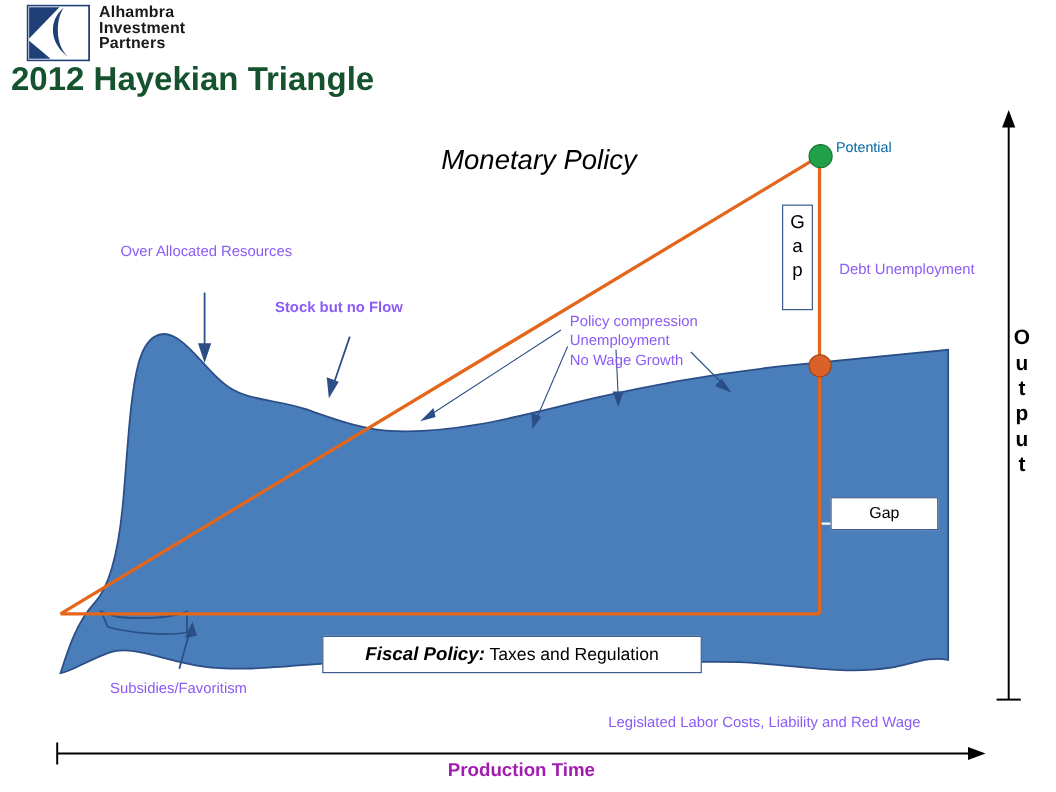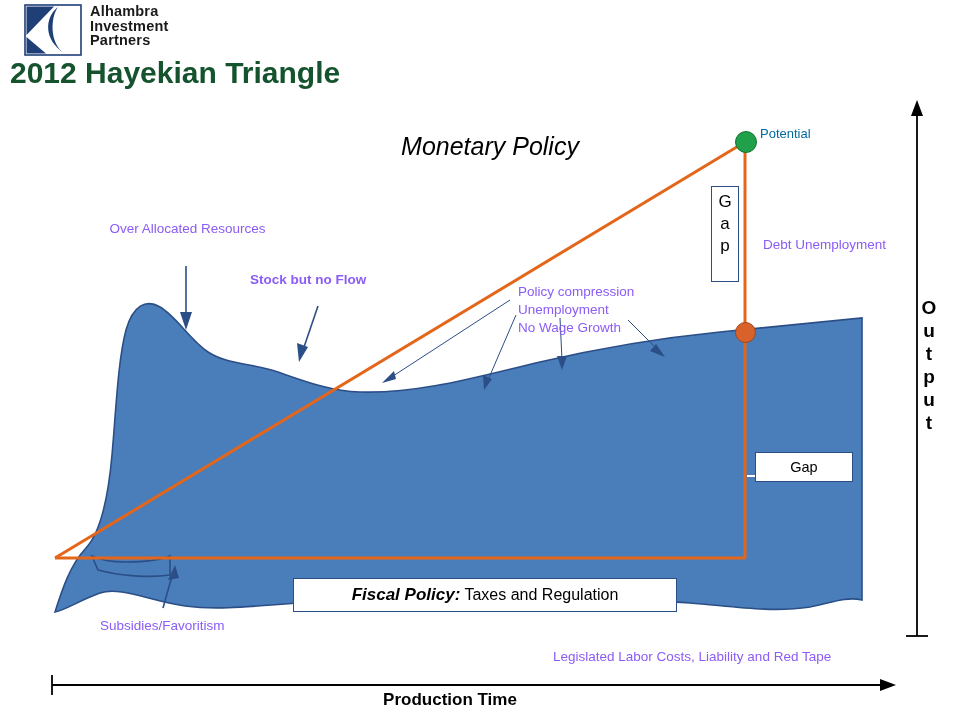--- a/index.html
+++ b/index.html
@@ -114,21 +114,21 @@
     font-size: 14.5px;
     color: #000000;
     text-align: center;
     line-height: 28px;
     margin-top: 12px;
   }
 
   
   #fiscal-policy-box {
     left: 293px; top: 578px;
-    width: 384px; height: 34px;
+    width: 345px; height: 34px;
     border: 1.5px solid #2b4e86;
     background: #ffffff;
     box-sizing: border-box;
     text-align: center;
     line-height: 31px;
     font-size: 17px;
     color: #000000;
     white-space: nowrap;
   }
   #fiscal-policy-box .fp-bold {
@@ -139,21 +139,22 @@
     font-size: 16px;
   }
 
   
   #production-time-label {
     left: 0; top: 690px;
     width: 900px;
     text-align: center;
     font-size: 17px;
     font-weight: bold;
-    color: #000000;
+    color: #a21caf;
+    padding-left: 24px;
   }
 
   
   #potential-dot {
     left: 735px; top: 131px;
     width: 22px; height: 22px;
     border-radius: 50%;
     background: #21a04a;
     border: 1px solid #14722f;
     box-sizing: border-box;
@@ -296,21 +297,21 @@
 
   <div id="note-disincent" class="abs note right">
     <div>Debt Unemployment</div>
   </div>
 
   <div id="note-subsidies" class="abs note">
     <div>Subsidies/Favoritism</div>
   </div>
 
   <div id="note-legislated" class="abs note">
-    <div>Legislated Labor Costs, Liability and Red Tape</div>
+    <div>Legislated Labor Costs, Liability and Red Wage</div>
   </div>
 
   <div id="potential-dot" class="abs"></div>
   <div id="potential-label" class="abs">
     <span>Potential</span>
   </div>
   <div id="actual-dot" class="abs"></div>
 
   <div id="gap-vertical-box" class="abs">
     <div>G</div>

